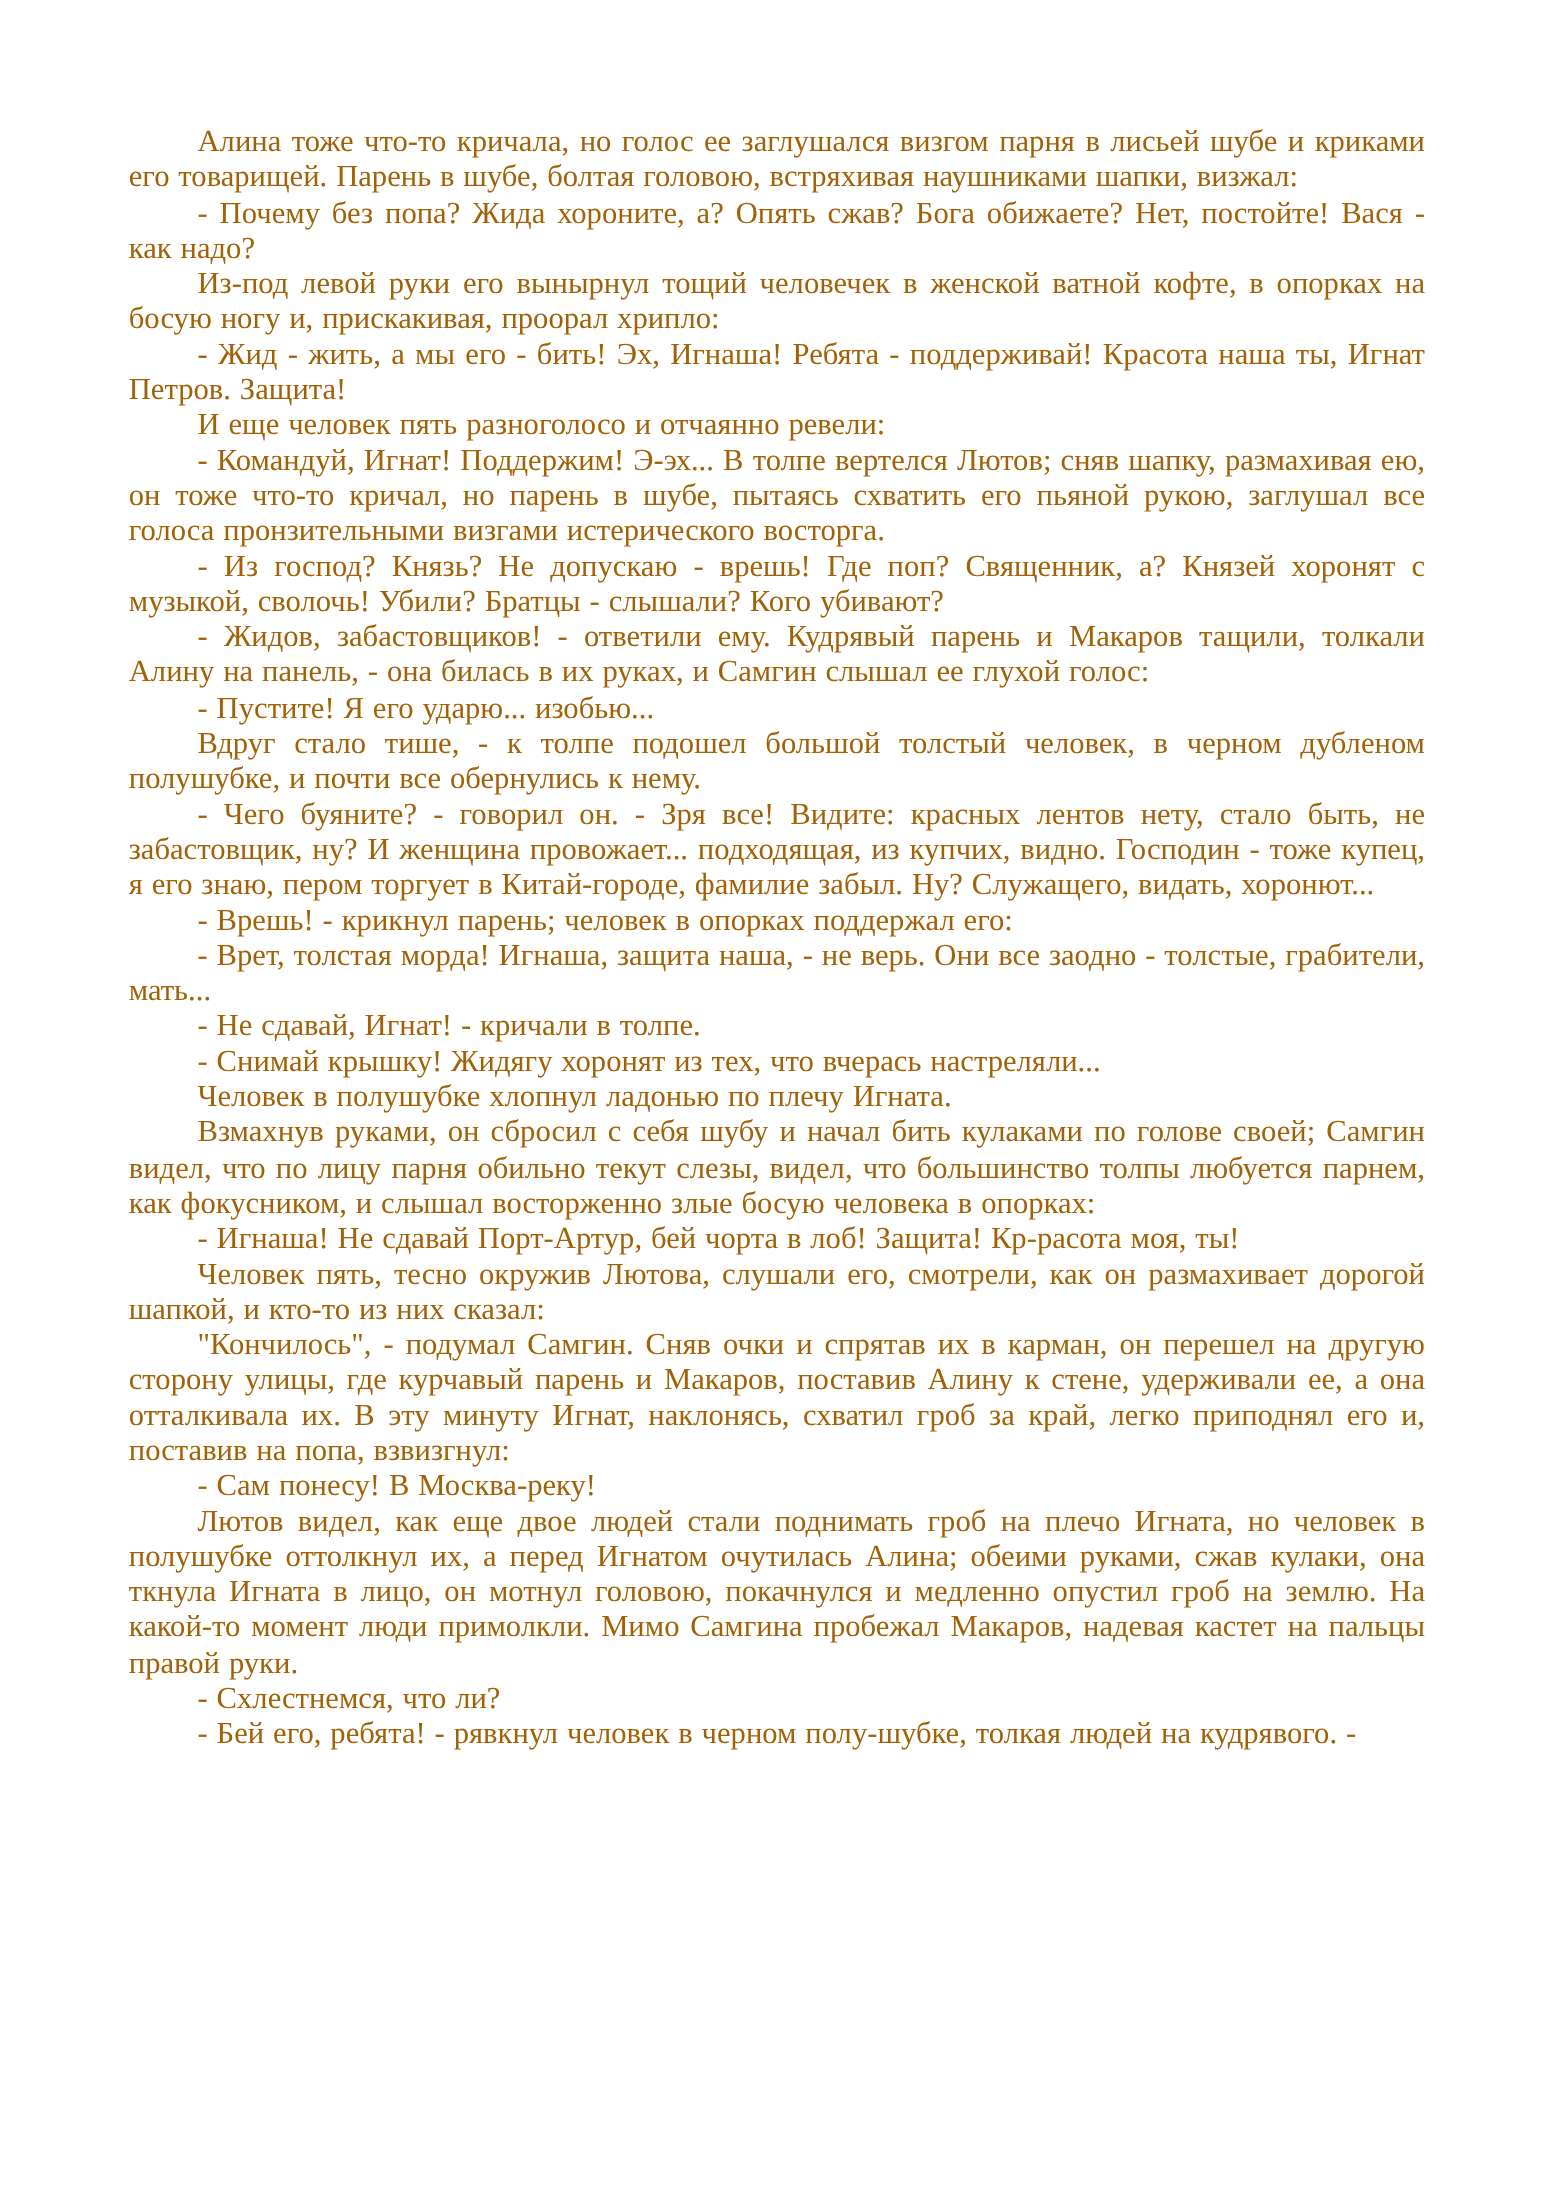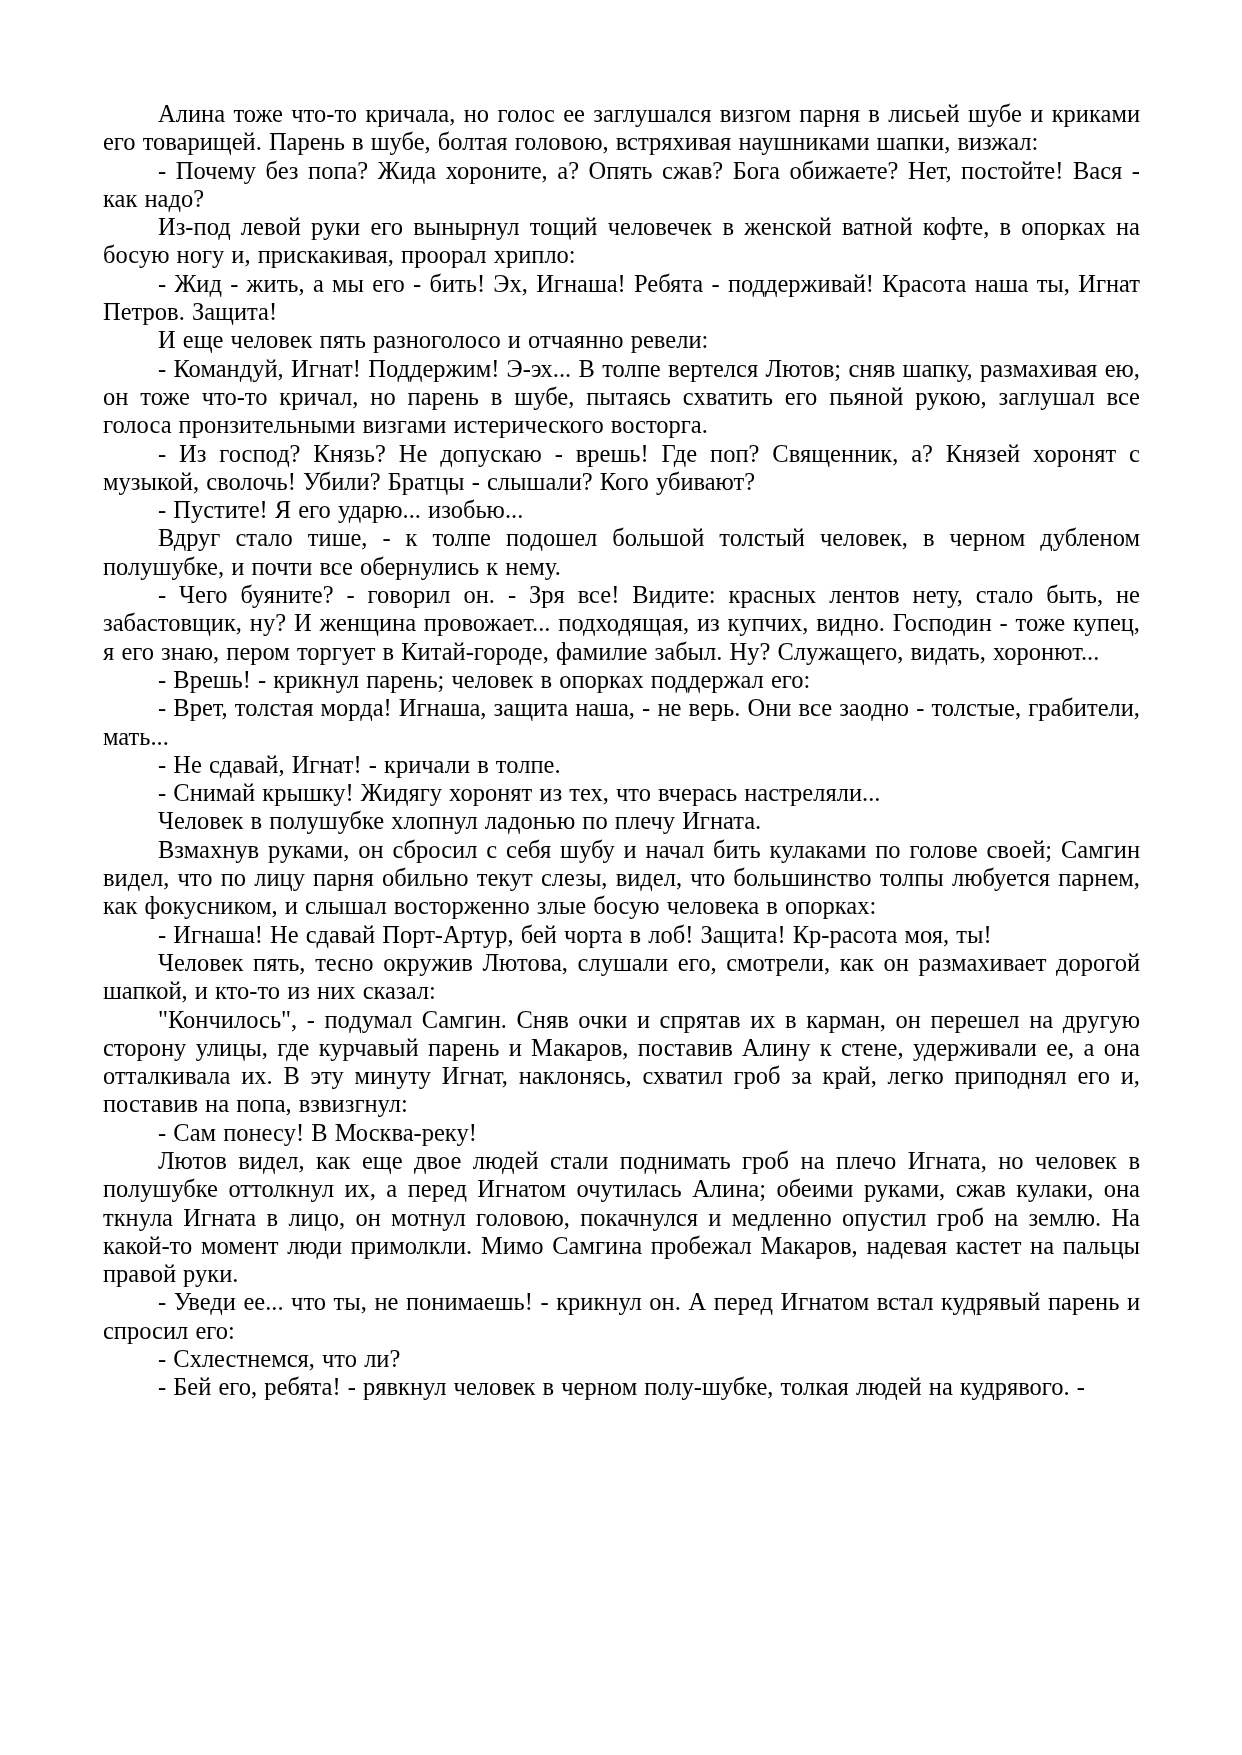--- a/index.html
+++ b/index.html
@@ -18,47 +18,47 @@
     height: 1755px;
     padding: 100px 102px 0 103px;
     background: #ffffff;
   }
   .page p {
     margin: 0;
     padding: 0;
     font-family: "Liberation Serif", "DejaVu Serif", serif;
     font-size: 24.5px;
     line-height: 28.3px;
-    color: #000000;
+    color: #a16207;
     text-align: justify;
     text-indent: 55px;
     word-spacing: 1px;
   }
 </style>
 </head>
 <body>
 
 <div class="page">
   <p>Алина тоже что-то кричала, но голос ее заглушался визгом парня в лисьей шубе и криками его товарищей. Парень в шубе, болтая головою, встряхивая наушниками шапки, визжал:</p>
   <p>- Почему без попа? Жида хороните, а? Опять сжав? Бога обижаете? Нет, постойте! Вася - как надо?</p>
   <p>Из-под левой руки его вынырнул тощий человечек в женской ватной кофте, в опорках на босую ногу и, прискакивая, проорал хрипло:</p>
   <p>- Жид - жить, а мы его - бить! Эх, Игнаша! Ребята - поддерживай! Красота наша ты, Игнат Петров. Защита!</p>
   <p>И еще человек пять разноголосо и отчаянно ревели:</p>
   <p>- Командуй, Игнат! Поддержим! Э-эх... В толпе вертелся Лютов; сняв шапку, размахивая ею, он тоже что-то кричал, но парень в шубе, пытаясь схватить его пьяной рукою, заглушал все голоса пронзительными визгами истерического восторга.</p>
   <p>- Из господ? Князь? Не допускаю - врешь! Где поп? Священник, а? Князей хоронят с музыкой, сволочь! Убили? Братцы - слышали? Кого убивают?</p>
+  <p>- Жидов, забастовщиков! - ответили ему. Кудрявый парень и Макаров тащили, толкали Алину на панель, - она билась в их руках, и Самгин слышал ее глухой голос:</p>
   <p>- Пустите! Я его ударю... изобью...</p>
   <p>Вдруг стало тише, - к толпе подошел большой толстый человек, в черном дубленом полушубке, и почти все обернулись к нему.</p>
   <p>- Чего буяните? - говорил он. - Зря все! Видите: красных лентов нету, стало быть, не забастовщик, ну? И женщина провожает... подходящая, из купчих, видно. Господин - тоже купец, я его знаю, пером торгует в Китай-городе, фамилие забыл. Ну? Служащего, видать, хоронют...</p>
   <p>- Врешь! - крикнул парень; человек в опорках поддержал его:</p>
   <p>- Врет, толстая морда! Игнаша, защита наша, - не верь. Они все заодно - толстые, грабители, мать...</p>
   <p>- Не сдавай, Игнат! - кричали в толпе.</p>
   <p>- Снимай крышку! Жидягу хоронят из тех, что вчерась настреляли...</p>
   <p>Человек в полушубке хлопнул ладонью по плечу Игната.</p>
   <p>Взмахнув руками, он сбросил с себя шубу и начал бить кулаками по голове своей; Самгин видел, что по лицу парня обильно текут слезы, видел, что большинство толпы любуется парнем, как фокусником, и слышал восторженно злые босую человека в опорках:</p>
   <p>- Игнаша! Не сдавай Порт-Артур, бей чорта в лоб! Защита! Кр-расота моя, ты!</p>
   <p>Человек пять, тесно окружив Лютова, слушали его, смотрели, как он размахивает дорогой шапкой, и кто-то из них сказал:</p>
   <p>"Кончилось", - подумал Самгин. Сняв очки и спрятав их в карман, он перешел на другую сторону улицы, где курчавый парень и Макаров, поставив Алину к стене, удерживали ее, а она отталкивала их. В эту минуту Игнат, наклонясь, схватил гроб за край, легко приподнял его и, поставив на попа, взвизгнул:</p>
   <p>- Сам понесу! В Москва-реку!</p>
   <p>Лютов видел, как еще двое людей стали поднимать гроб на плечо Игната, но человек в полушубке оттолкнул их, а перед Игнатом очутилась Алина; обеими руками, сжав кулаки, она ткнула Игната в лицо, он мотнул головою, покачнулся и медленно опустил гроб на землю. На какой-то момент люди примолкли. Мимо Самгина пробежал Макаров, надевая кастет на пальцы правой руки.</p>
-  <p>- Уведи ее... что ты, не понимаешь! - крикнул он. А перед Игнатом встал кудрявый парень и спросил его:</p>
   <p>- Схлестнемся, что ли?</p>
   <p>- Бей его, ребята! - рявкнул человек в черном полу-шубке, толкая людей на кудрявого. -</p>
 </div>
 
 </body></html>

